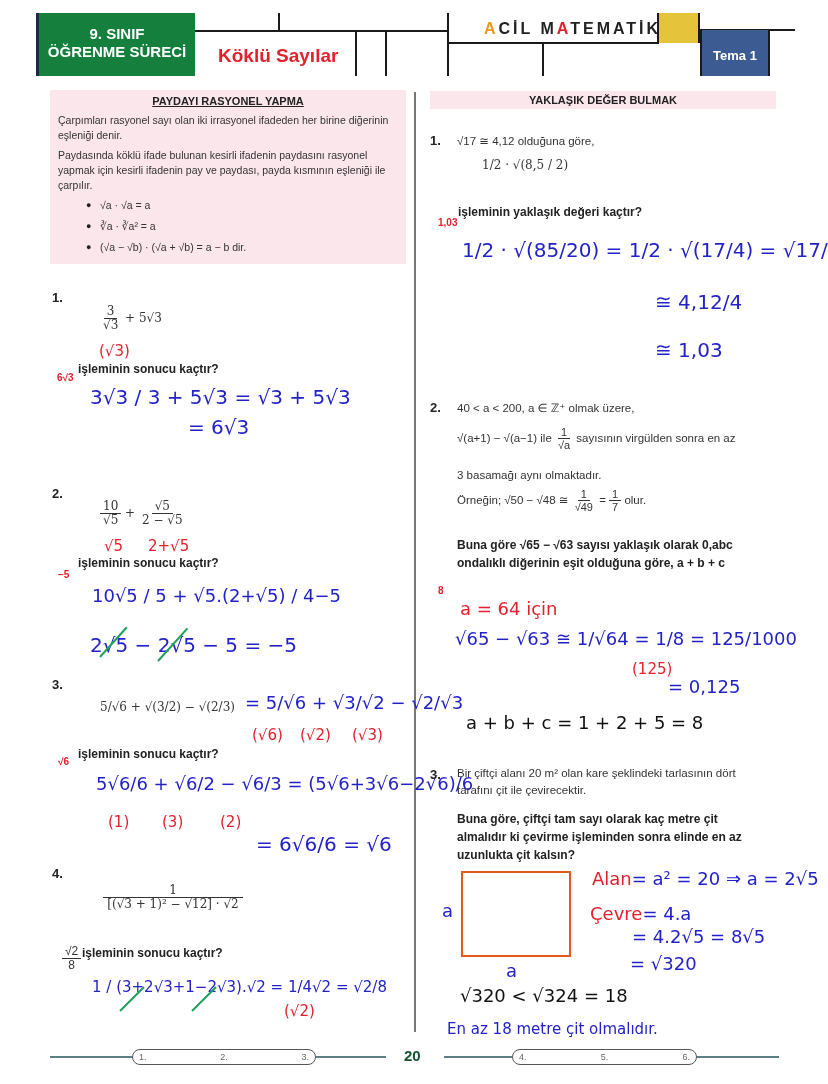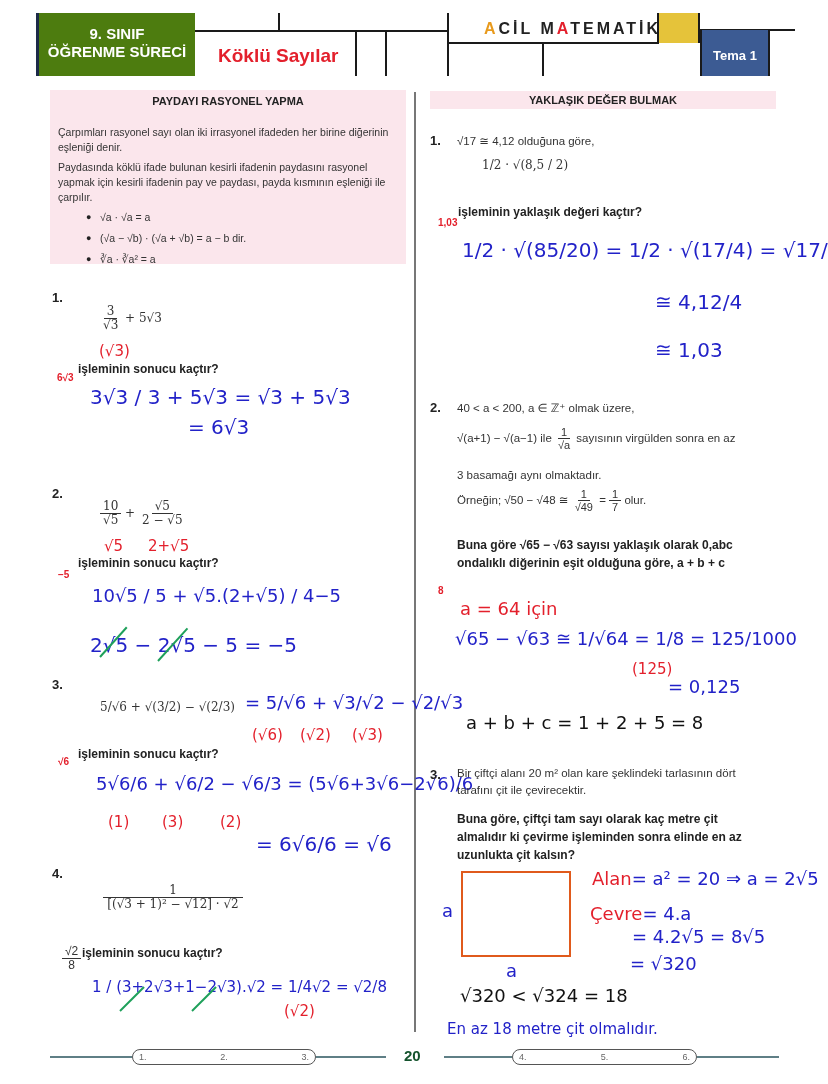--- a/index.html
+++ b/index.html
@@ -1,34 +1,34 @@
 <!DOCTYPE html>
 <html><head>
 <meta charset="utf-8">
 <style>
   * { box-sizing: border-box; margin: 0; padding: 0; }
   html, body { width: 828px; height: 1084px; background: #ffffff; overflow: hidden; }
   body { position: relative; font-family: "Liberation Sans", sans-serif; color: #222; }
 
   
-  .hdr-box { position: absolute; left: 36px; top: 13px; width: 159px; height: 63px; background: #4d7c0f; border-left: 3px solid #1c2a48; color: #fff; font-weight: bold; font-size: 15px; line-height: 18px; text-align: center; padding-top: 12px; }
+  .hdr-box { position: absolute; left: 36px; top: 13px; width: 159px; height: 63px; background: #15803d; border-left: 3px solid #1c2a48; color: #fff; font-weight: bold; font-size: 15px; line-height: 18px; text-align: center; padding-top: 12px; }
   .hdr-title { position: absolute; left: 218px; top: 45px; color: #e3202c; font-weight: bold; font-size: 19px; }
   .line { position: absolute; background: #1a1a1a; }
   .logo { position: absolute; left: 484px; top: 20px; font-size: 16px; font-weight: bold; letter-spacing: 3px; color: #222; }
   .logo .a { color: #e89a1c; }
   .logo .a2 { color: #e3202c; }
   .yellow { position: absolute; left: 657px; top: 13px; width: 43px; height: 30px; background: #e5c33a; border-left: 2px solid #1a1a1a; border-right: 2px solid #1a1a1a; }
   .tema { position: absolute; left: 700px; top: 30px; width: 70px; height: 46px; background: #3c5b93; border-left: 2px solid #1a1a1a; border-right: 2px solid #1a1a1a; color: #fff; font-weight: bold; font-size: 13px; text-align: center; padding-top: 18px; }
 
   
   .col-div { position: absolute; left: 414px; top: 92px; width: 2px; height: 940px; background: #777; }
 
   
   .info { position: absolute; left: 50px; top: 90px; width: 356px; height: 174px; background: #fbe6ec; padding: 4px 8px; font-size: 10.5px; line-height: 15px; color: #333; }
-  .info h3 { text-align: center; font-size: 11px; font-weight: bold; color: #222; margin-bottom: 16px; }
+  .info h3 { text-align: center; font-size: 11px; font-weight: bold; color: #222; margin-bottom: 4px; text-decoration: underline; }
   .info p { margin-bottom: 5px; }
   .info ul { list-style: none; padding-left: 28px; }
   .info li { margin-bottom: 6px; position: relative; padding-left: 14px; }
   .info li:before { content: "●"; position: absolute; left: 0; font-size: 9px; color: #222; }
 
   .band { position: absolute; left: 430px; top: 91px; width: 346px; height: 18px; background: #fbe6ec; text-align: center; font-size: 11px; font-weight: bold; line-height: 18px; color: #222; }
 
   .qnum { position: absolute; font-weight: bold; font-size: 13px; color: #222; }
   .qtext { position: absolute; font-size: 11.5px; color: #333; }
   .qbold { position: absolute; font-size: 12px; font-weight: bold; color: #222; line-height: 18px; }
@@ -77,22 +77,22 @@
 <div class="tema">Tema 1</div>
 
 <div class="col-div"></div>
 
 <div class="info">
   <h3>PAYDAYI RASYONEL YAPMA</h3>
   <p>Çarpımları rasyonel sayı olan iki irrasyonel ifadeden her birine diğerinin eşleniği denir.</p>
   <p>Paydasında köklü ifade bulunan kesirli ifadenin paydasını rasyonel yapmak için kesirli ifadenin pay ve paydası, payda kısmının eşleniği ile çarpılır.</p>
   <ul>
     <li>√a · √a = a</li>
+    <li>∛a · ∛a² = a</li>
     <li>(√a − √b) · (√a + √b) = a − b dir.</li>
-    <li>∛a · ∛a² = a</li>
   </ul>
 </div>
 
 <div class="qnum" style="left:52px;top:290px;">1.</div>
 <div class="math" style="left:100px;top:305px;">
   <span class="frac">
       <span class="n" style="border-bottom-width:1px">3</span>
       <span class="d">√3</span>
     </span>
   <span>+ 5√3</span>

